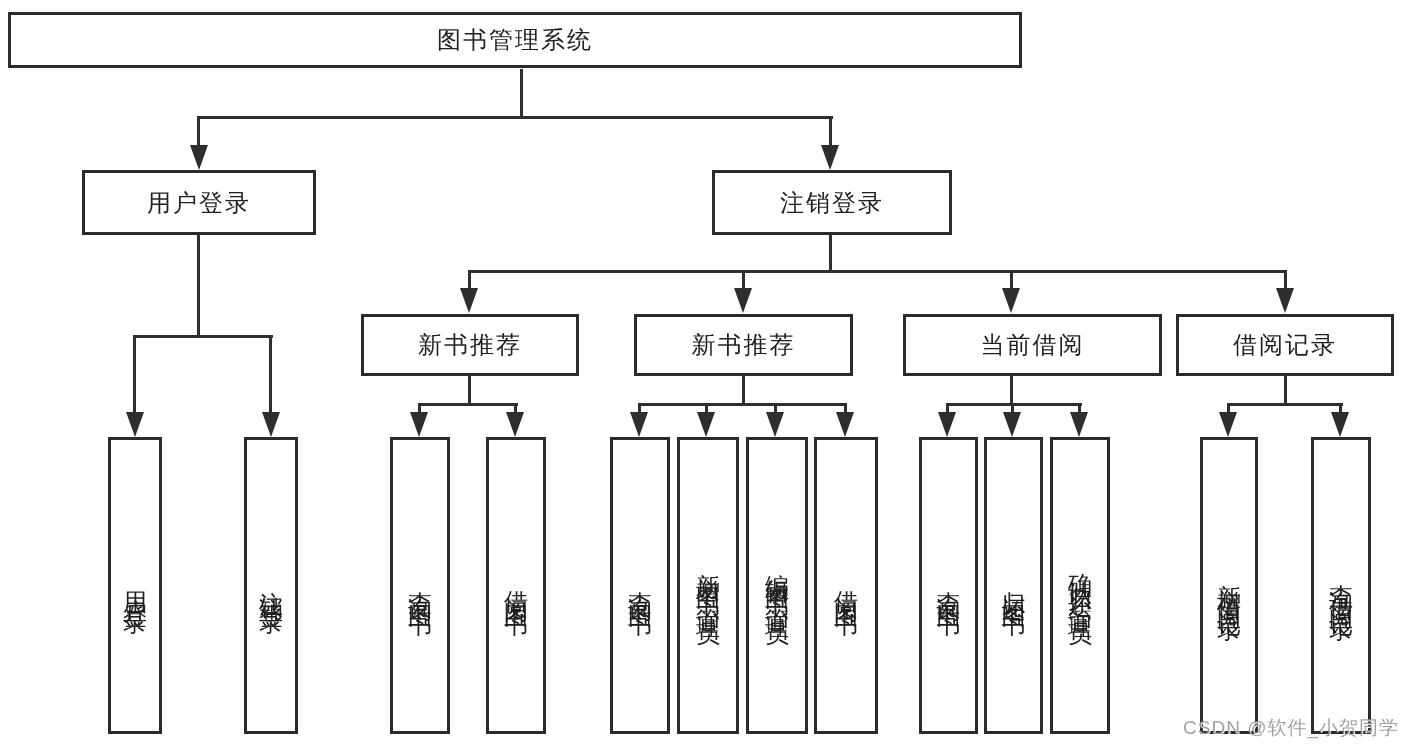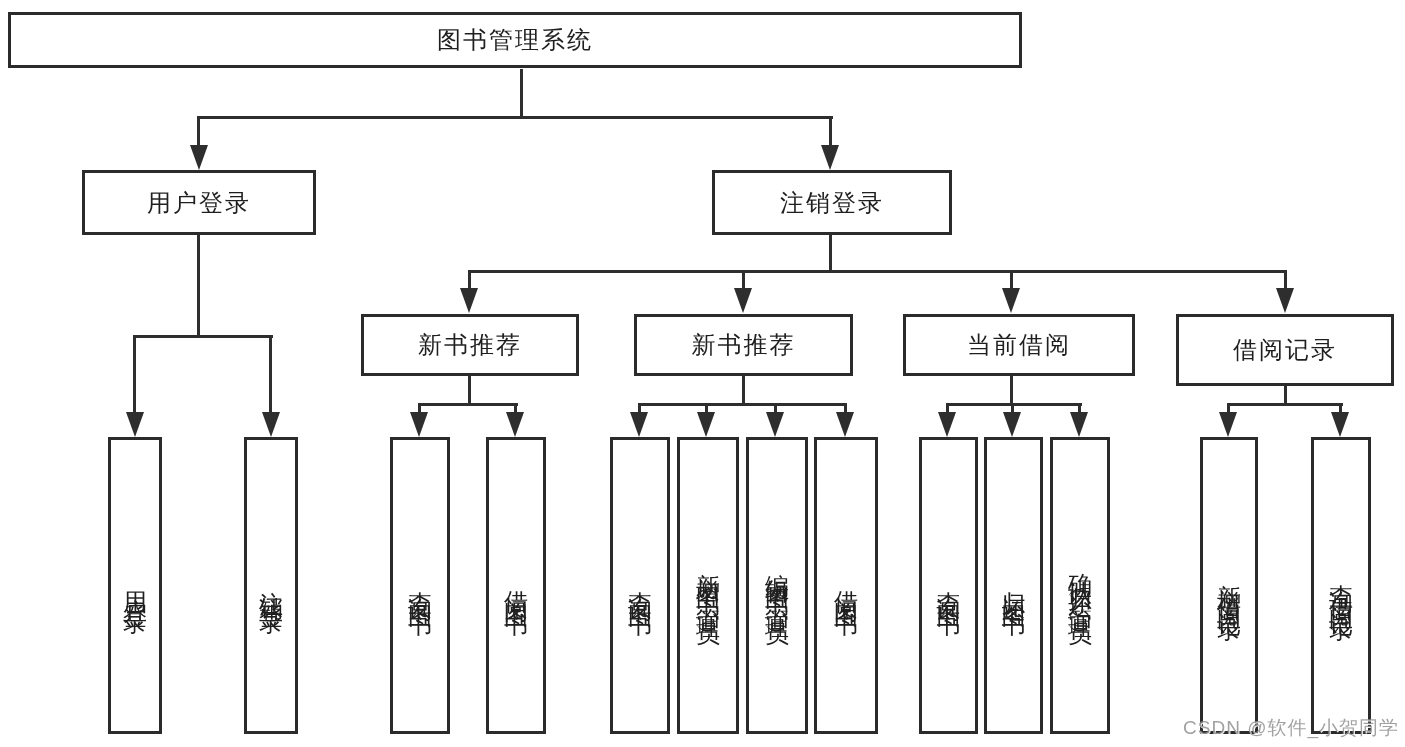--- a/index.html
+++ b/index.html
@@ -115,24 +115,24 @@
   <div class="box h" style="left:712px;top:170px;width:240px;height:65px;">
     <span>注销登录</span>
   </div>
 
   <div class="box h" style="left:361px;top:314px;width:218px;height:62px;">
     <span>新书推荐</span>
   </div>
   <div class="box h" style="left:634px;top:314px;width:219px;height:62px;">
     <span>新书推荐</span>
   </div>
-  <div class="box h" style="left:903px;top:314px;width:232px;height:62px;font-family:Liberation Serif, serif;">
+  <div class="box h" style="left:903px;top:314px;width:259px;height:62px;font-family:Liberation Serif, serif;">
     <span>当前借阅</span>
   </div>
-  <div class="box h" style="left:1176px;top:314px;width:218px;height:72px;">
+  <div class="box h" style="left:1176px;top:314px;width:218px;height:62px;">
     <span>借阅记录</span>
   </div>
 
   <div class="box v" style="left:108px;top:437px;width:54px;height:297px;">
     <span class="vtext">用户登录</span>
   </div>
   <div class="box v" style="left:244px;top:437px;width:54px;height:297px;">
     <span class="vtext">注销登录</span>
   </div>
 

